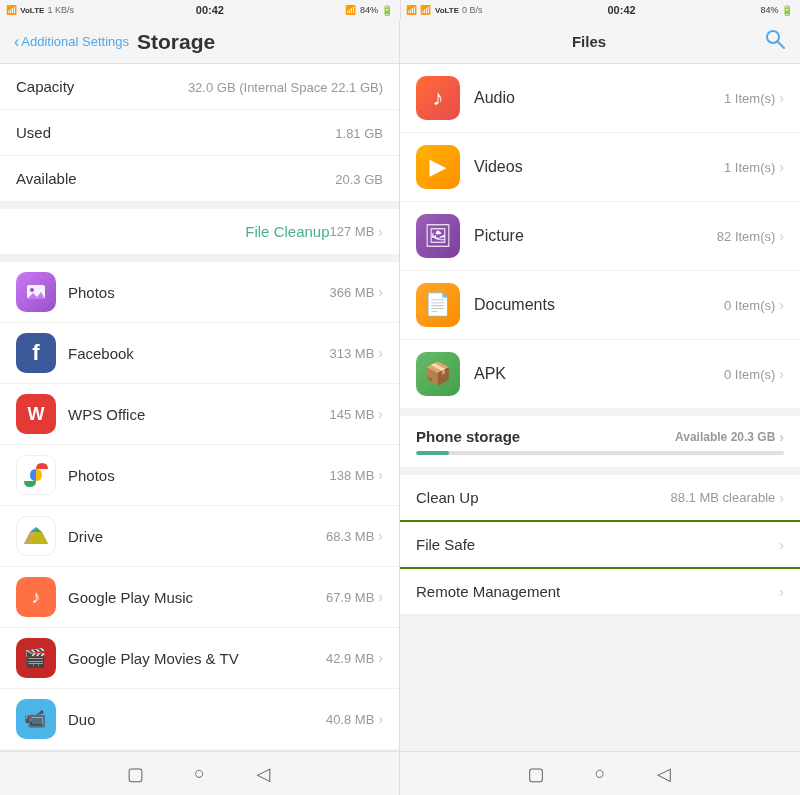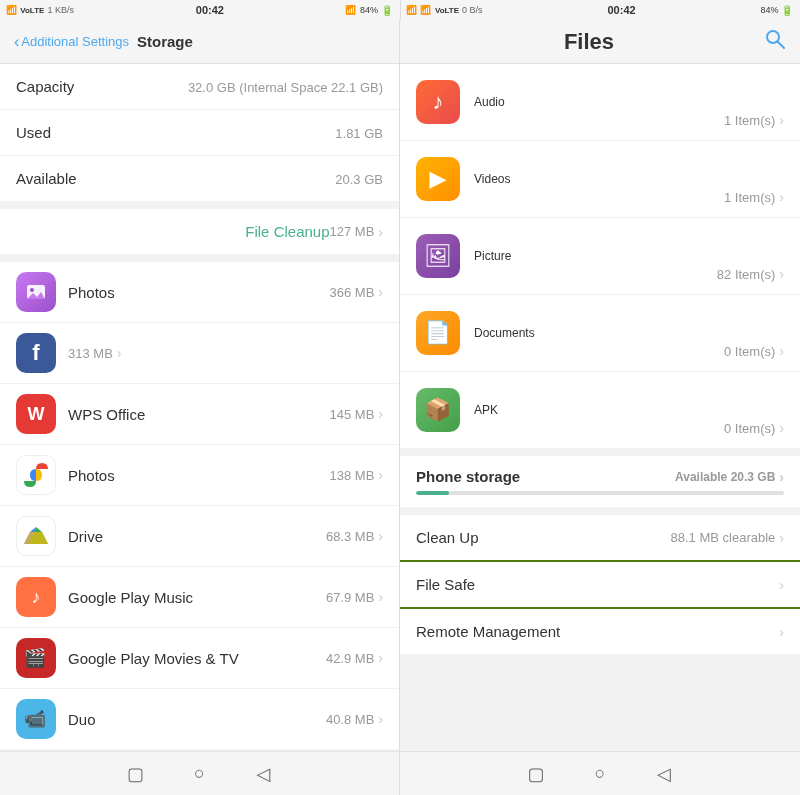--- a/index.html
+++ b/index.html
@@ -80,28 +80,28 @@
       align-items: center;
       gap: 2px;
       cursor: pointer;
     }
     .back-chevron {
       font-size: 16px;
       color: #4ca8ef;
     }
 
     .header-title {
+      font-size: 21px;
+      font-weight: 600;
+      color: #333;
+      margin-left: 8px;
+    }
+
+    .header-title-center {
       font-size: 15px;
-      font-weight: 600;
-      color: #333;
-      margin-left: 8px;
-    }
-
-    .header-title-center {
-      font-size: 22px;
       font-weight: 600;
       color: #333;
       flex: 1;
       text-align: center;
     }
 
     .search-icon-btn {
       color: #4ca8ef;
       font-size: 20px;
       cursor: pointer;
@@ -225,32 +225,31 @@
       border-radius: 10px;
       margin-right: 14px;
       display: flex;
       align-items: center;
       justify-content: center;
       font-size: 22px;
       flex-shrink: 0;
     }
 
     .file-name {
-      font-size: 12px;
+      font-size: 16px;
       color: #333;
       flex: 1;
     }
 
     .file-count {
       font-size: 13px;
       color: #999;
       display: flex;
       align-items: flex-end;
       gap: 4px;
-      margin-top: 36px;
     }
 
     
     .phone-storage-section {
       background: #fff;
       margin-bottom: 8px;
       padding: 12px 16px;
       font-weight: bold;
     }
 
@@ -448,20 +447,21 @@
           <div class="app-size">
             <span>366 MB</span>
             <span class="chevron">›</span>
           </div>
         </div>
 
         <div class="app-row">
           <div class="app-icon icon-facebook">
             <span style="color:white;font-size:22px;font-weight:bold;">f</span>
           </div>
+          <span class="app-name">Facebook</span>
           <div class="app-size">
             <span>313 MB</span>
             <span class="chevron">›</span>
           </div>
         </div>
 
         <div class="app-row">
           <div class="app-icon icon-wps">
             <span style="color:white;font-size:18px;font-weight:bold;">W</span>
           </div>

